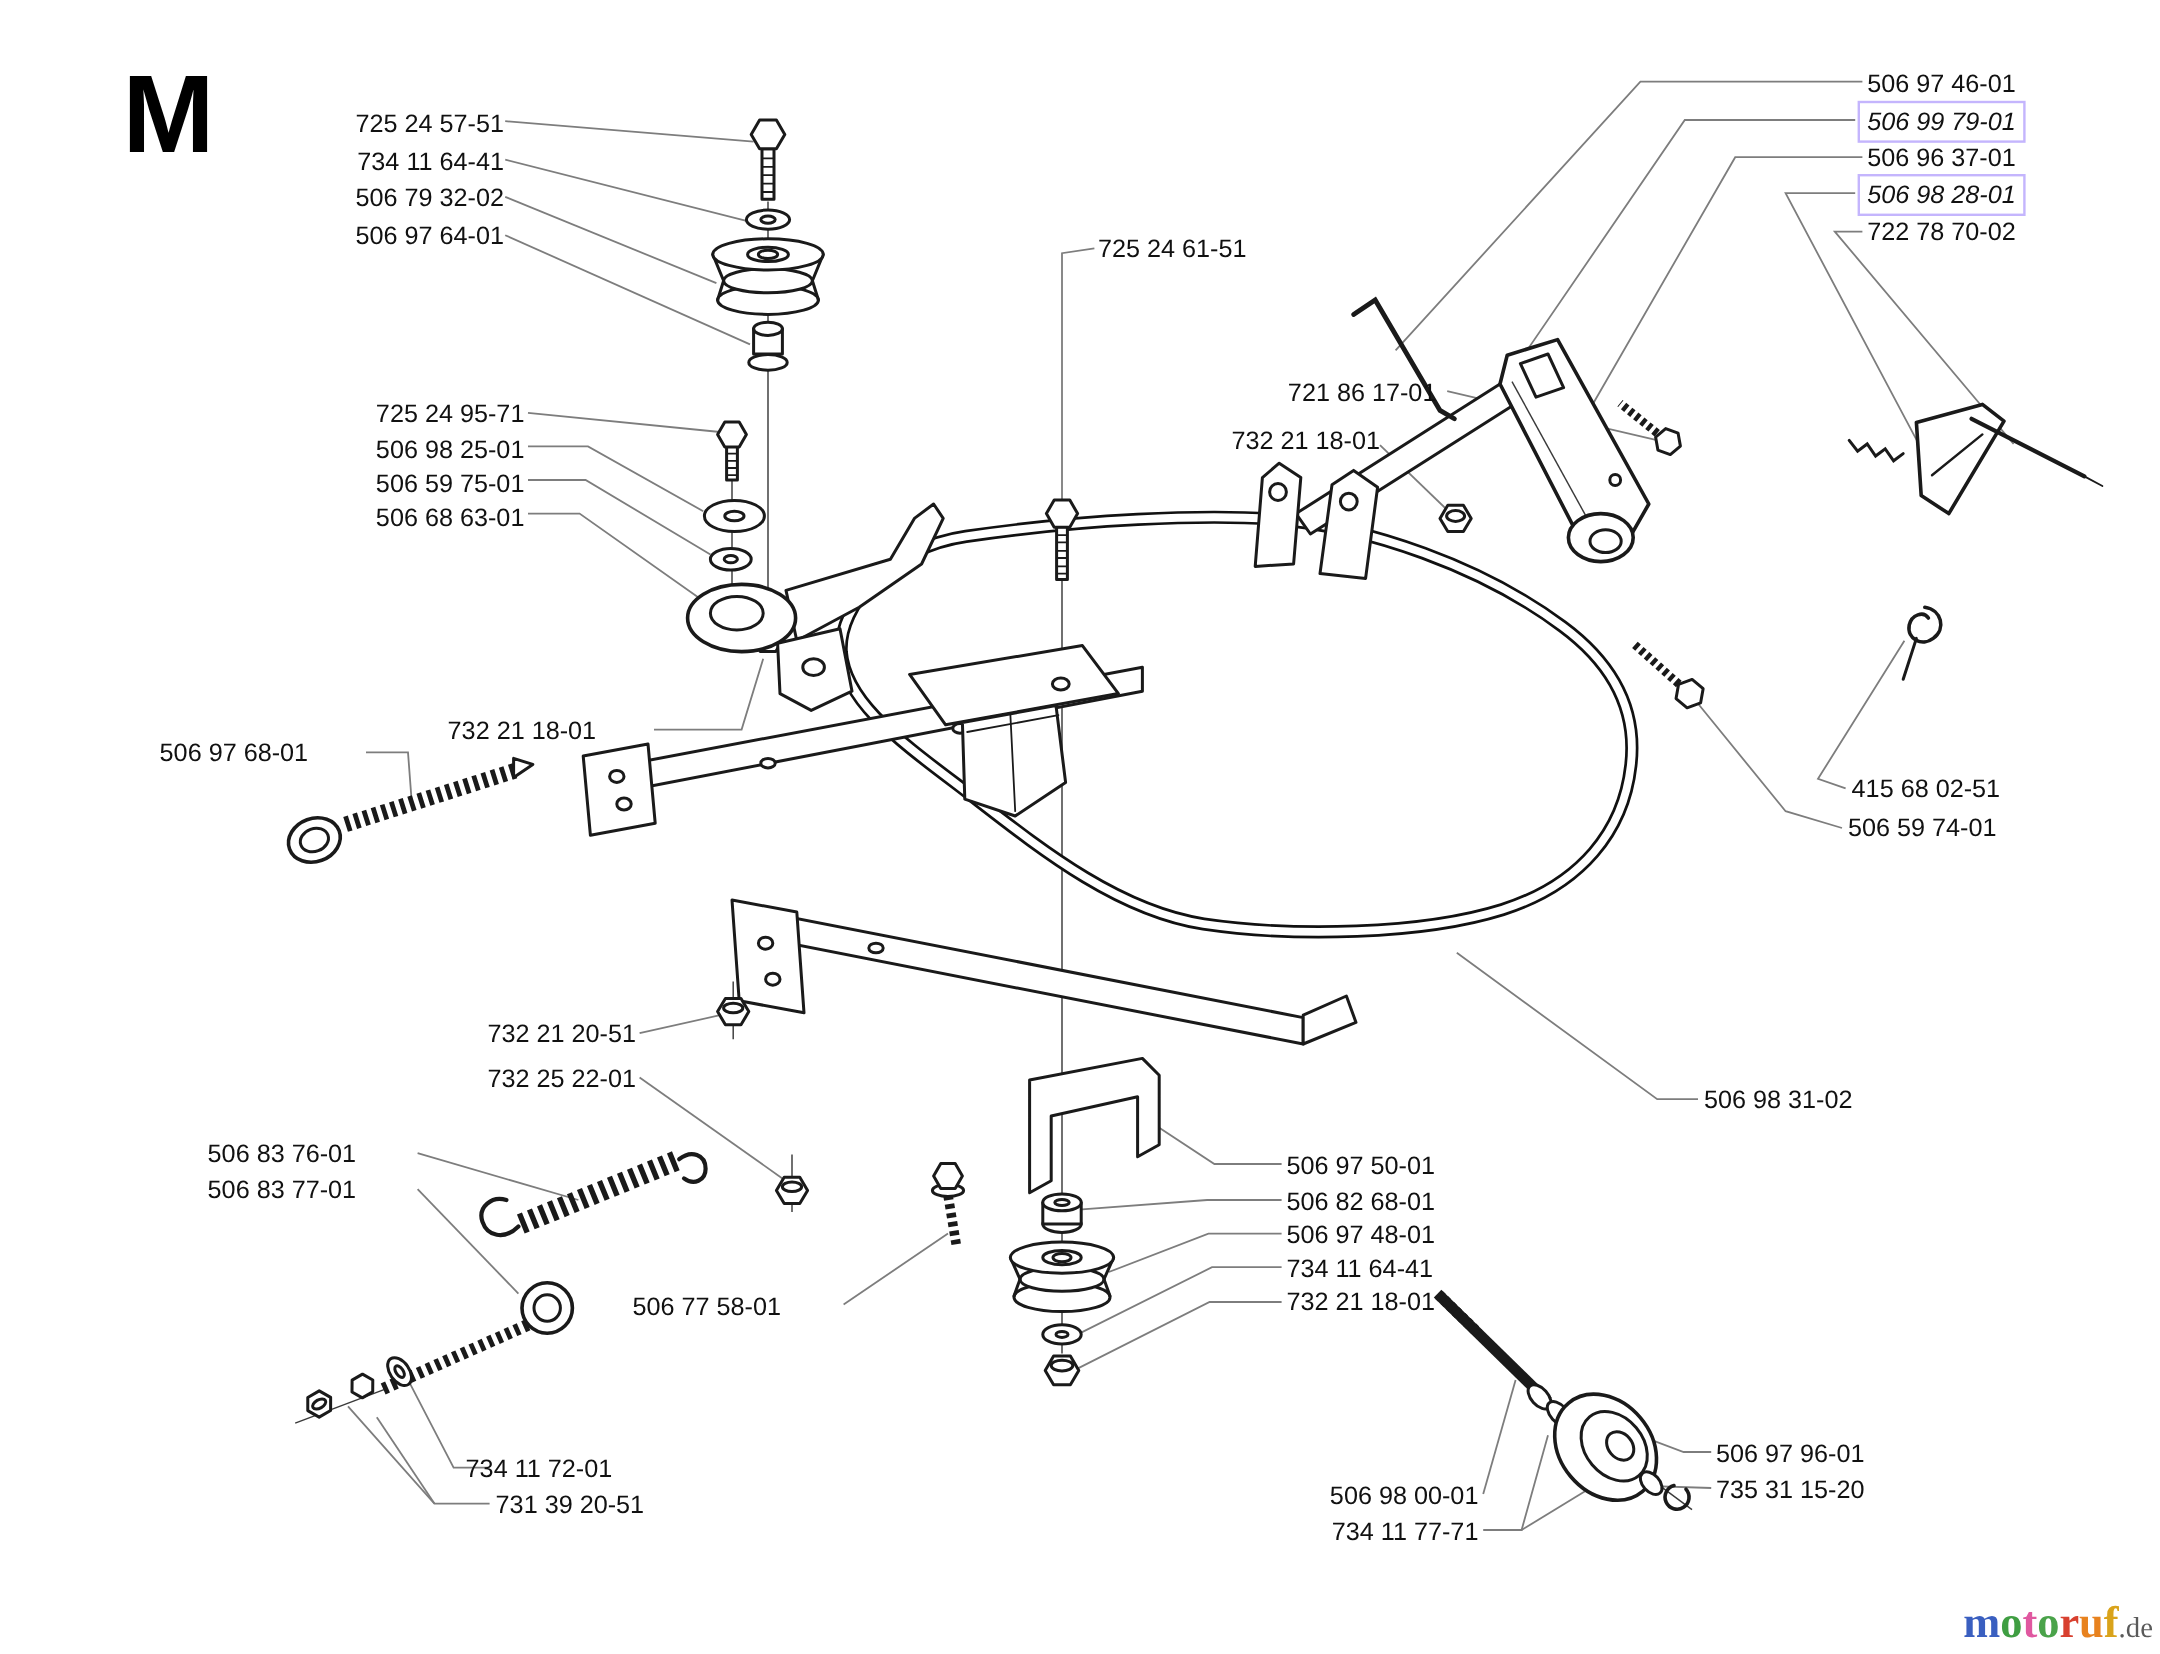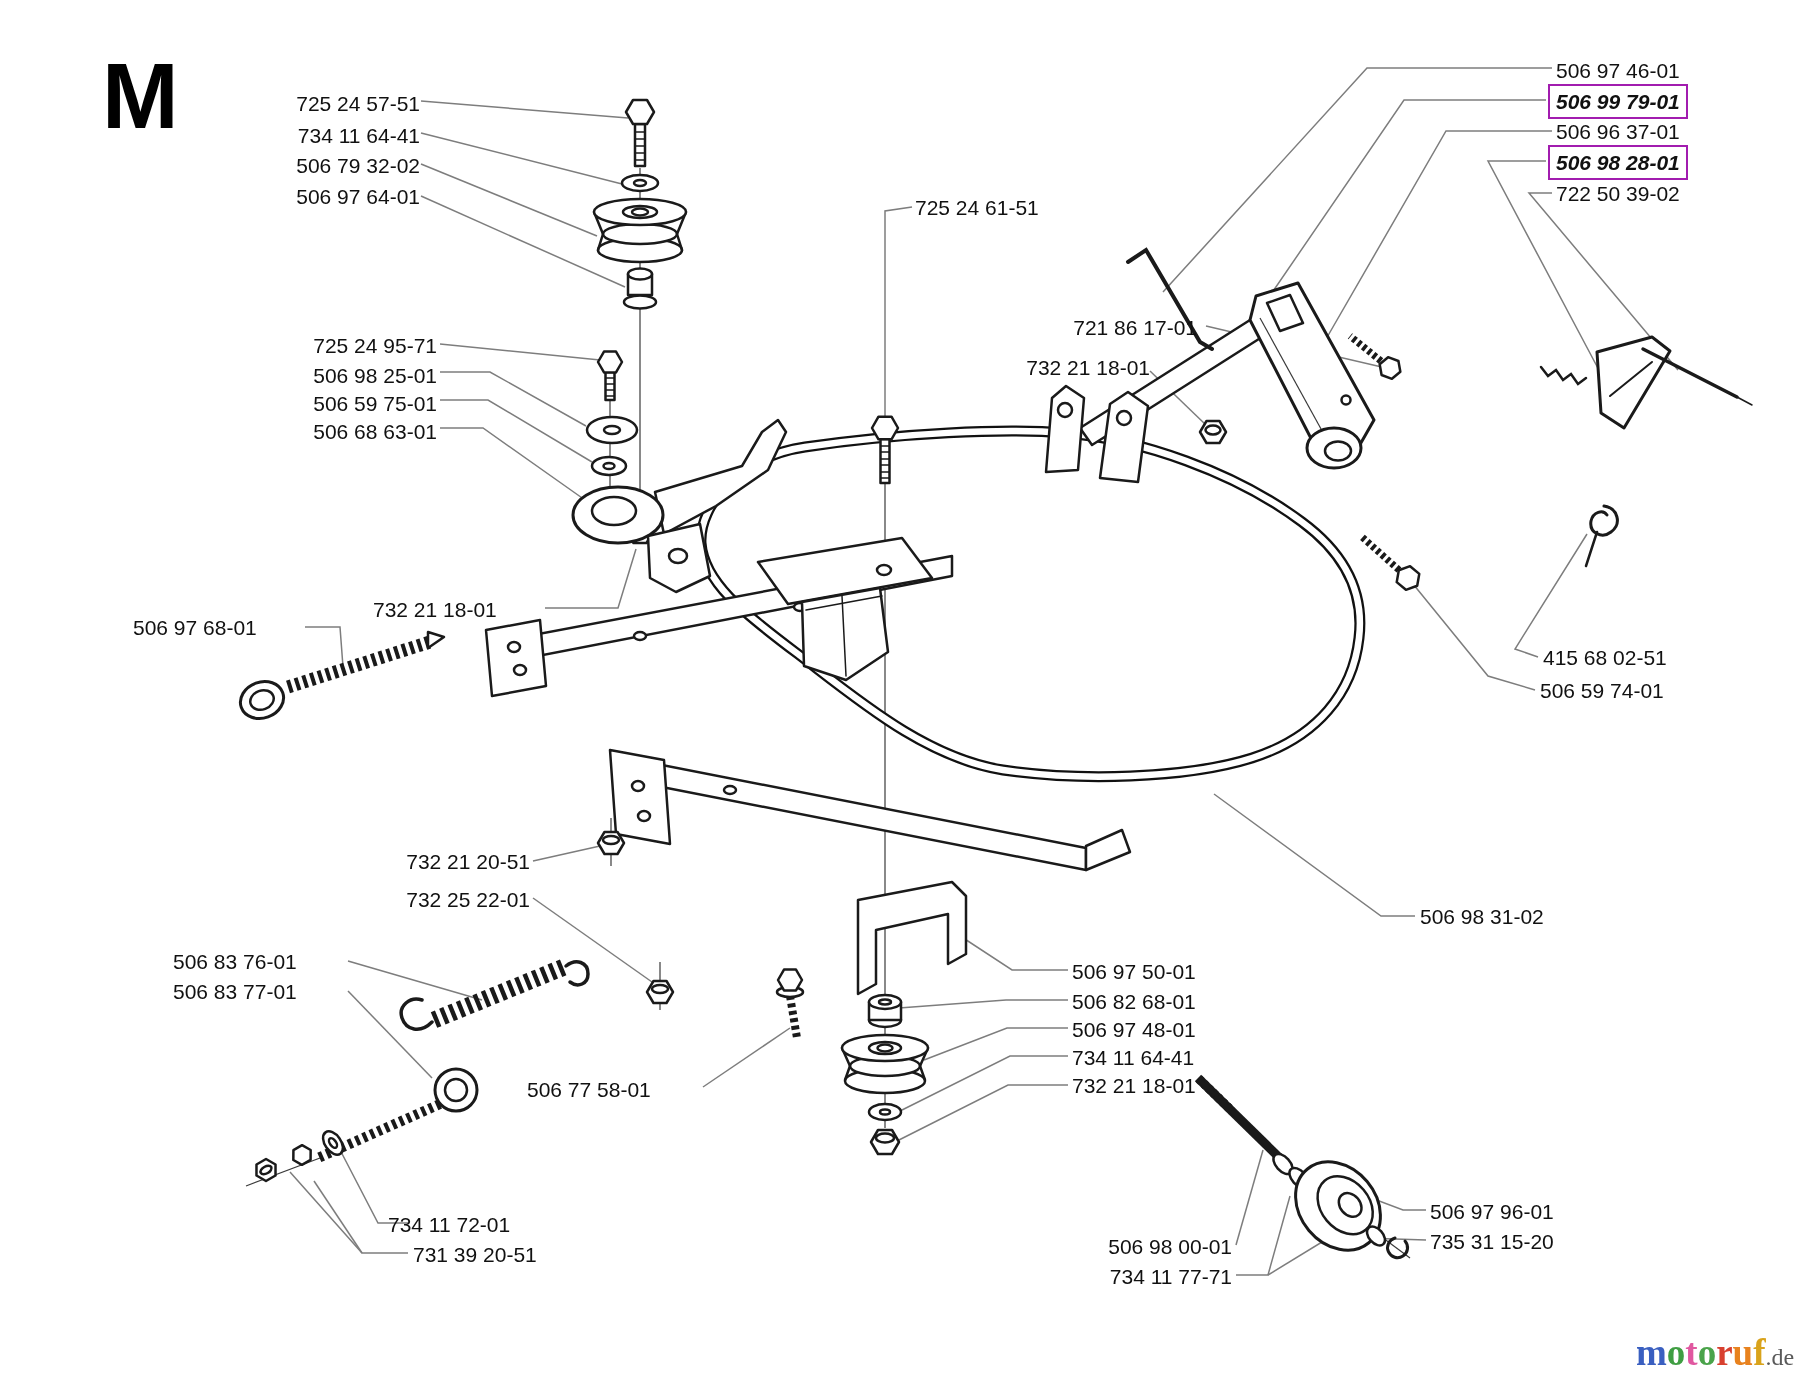--- a/index.html
+++ b/index.html
@@ -2,21 +2,21 @@
 <html><head>
 <meta charset="utf-8">
 <style>
   html,body{margin:0;padding:0;background:#fff;}
   .stage{position:relative;width:1800px;height:1378px;background:#ffffff;overflow:hidden;
          font-family:"Liberation Sans",sans-serif;}
   .drawing{position:absolute;left:0;top:0;width:1800px;height:1378px;}
   .section-letter{position:absolute;left:102px;top:50px;font-size:92px;font-weight:bold;
          color:#000;line-height:1;}
   .lbl{position:absolute;font-size:21px;line-height:31px;color:#111;white-space:nowrap;}
-  .lbl.emph{font-weight:bold;font-style:italic;border:2px solid #a21caf;padding:0 6px;}
+  .lbl.emph{font-weight:normal;font-style:italic;border:2px solid #c4b5fd;padding:0 6px;}
   .watermark{position:absolute;left:1636px;top:1334px;font-family:"Liberation Serif",serif;
          font-weight:bold;font-size:37px;line-height:1;}
   .watermark .suffix{font-size:24px;font-weight:normal;}
   
   .p{fill:#ffffff;stroke:#1a1a1a;stroke-width:2.5;stroke-linejoin:round;}
   .p3{fill:#ffffff;stroke:#1a1a1a;stroke-width:3;stroke-linejoin:round;}
   .ln{fill:none;stroke:#1a1a1a;stroke-width:2.5;stroke-linecap:round;}
   .ld{fill:none;stroke:#7d7d7d;stroke-width:1.5;}
   .ax{stroke:#3a3a3a;stroke-width:1.2;}
   .tube-o{fill:none;stroke:#111;stroke-width:11;stroke-linejoin:round;}
@@ -322,21 +322,21 @@
   <div class="lbl" style="right:1380px;top:120px">734 11 64-41</div>
   <div class="lbl" style="right:1380px;top:150px">506 79 32-02</div>
   <div class="lbl" style="right:1380px;top:181px">506 97 64-01</div>
 
   <div class="lbl" style="left:915px;top:192px">725 24 61-51</div>
 
   <div class="lbl" style="left:1556px;top:55px">506 97 46-01</div>
   <div class="lbl emph" style="left:1548px;top:84px">506 99 79-01</div>
   <div class="lbl" style="left:1556px;top:116px">506 96 37-01</div>
   <div class="lbl emph" style="left:1548px;top:145px">506 98 28-01</div>
-  <div class="lbl" style="left:1556px;top:178px">722 50 39-02</div>
+  <div class="lbl" style="left:1556px;top:178px">722 78 70-02</div>
 
   <div class="lbl" style="right:1363px;top:330px">725 24 95-71</div>
   <div class="lbl" style="right:1363px;top:360px">506 98 25-01</div>
   <div class="lbl" style="right:1363px;top:388px">506 59 75-01</div>
   <div class="lbl" style="right:1363px;top:416px">506 68 63-01</div>
 
   <div class="lbl" style="right:603px;top:312px">721 86 17-01</div>
   <div class="lbl" style="right:650px;top:352px">732 21 18-01</div>
 
   <div class="lbl" style="left:373px;top:594px">732 21 18-01</div>

